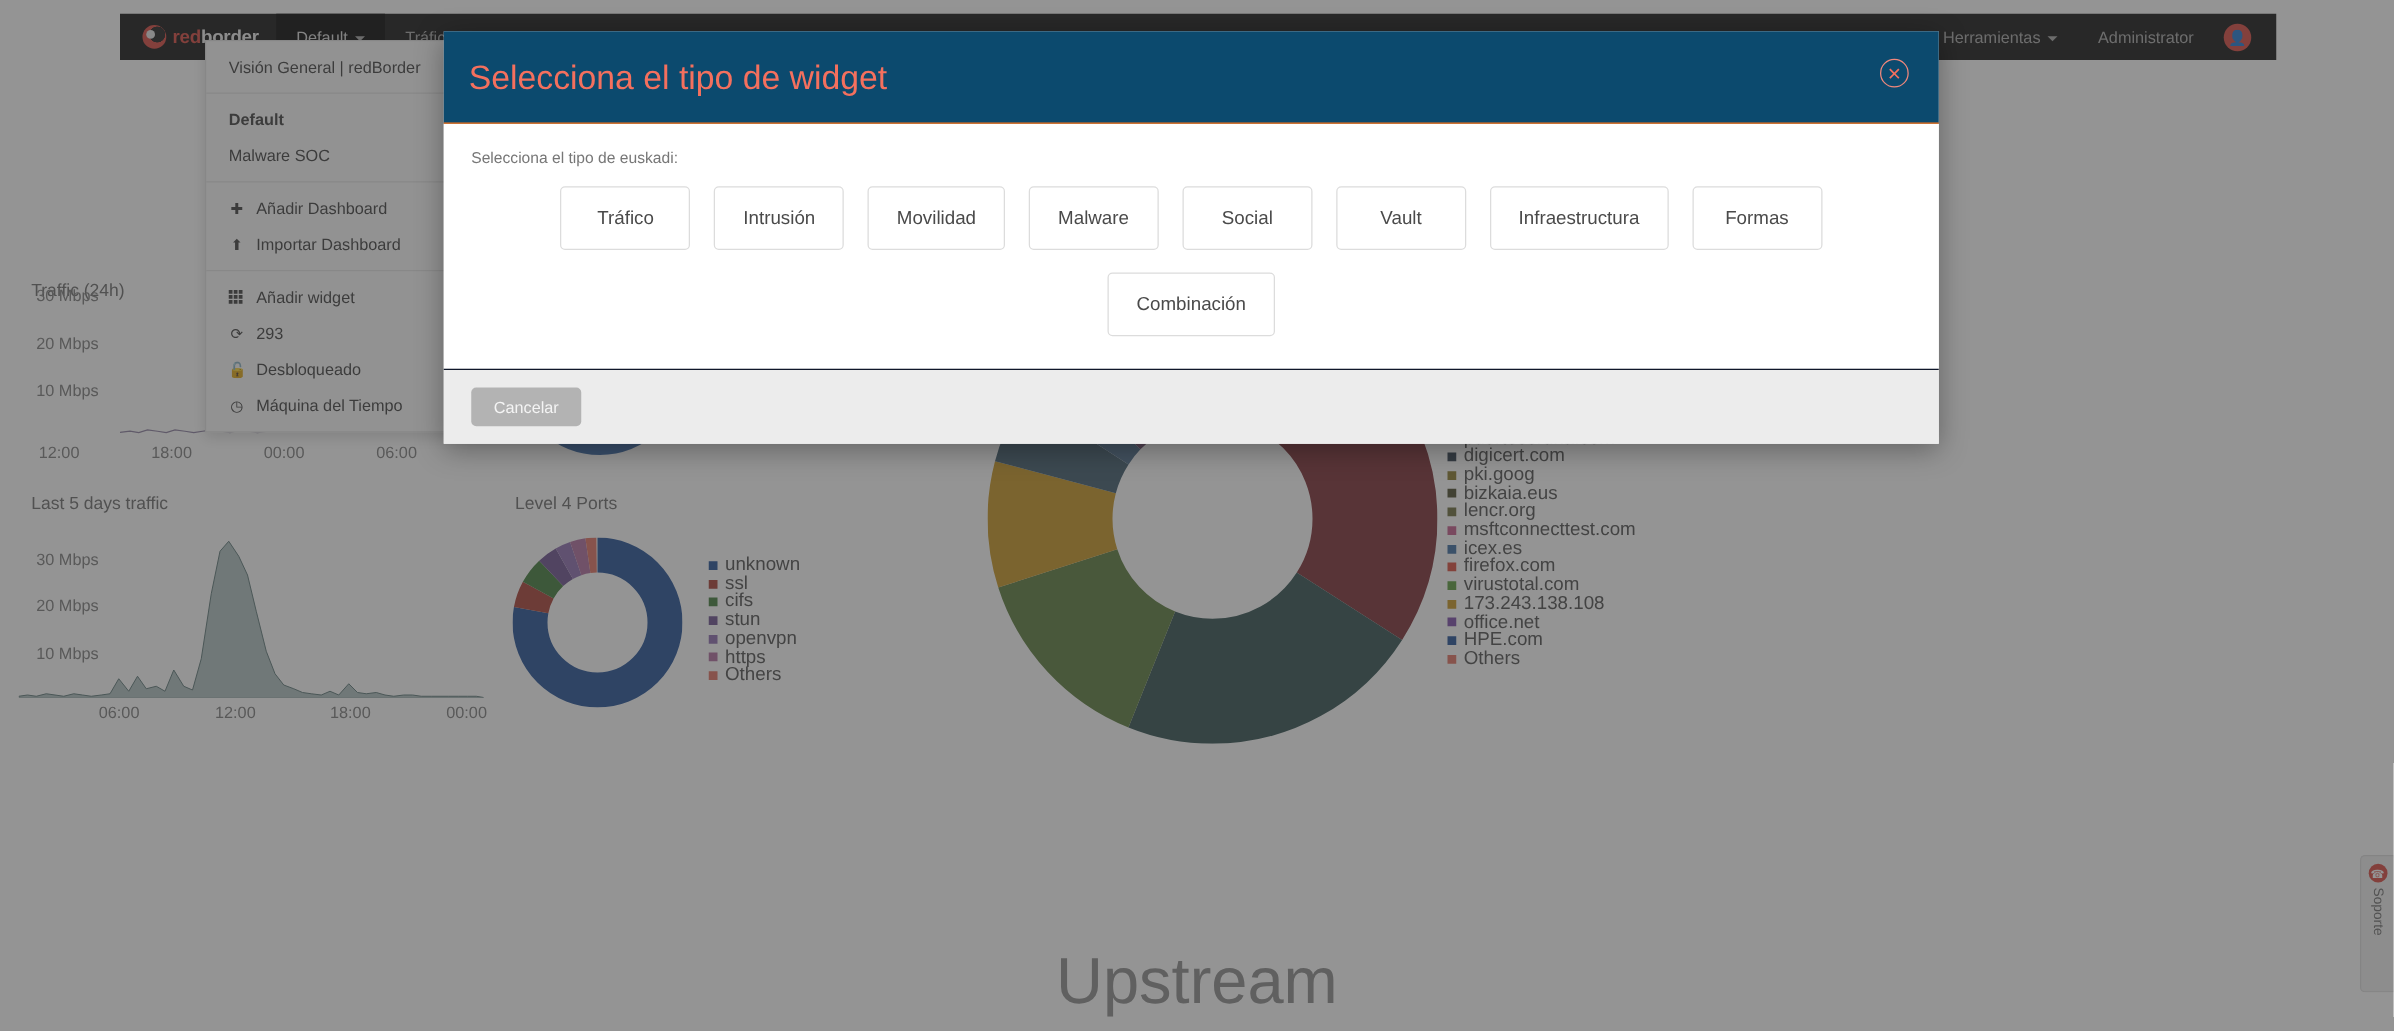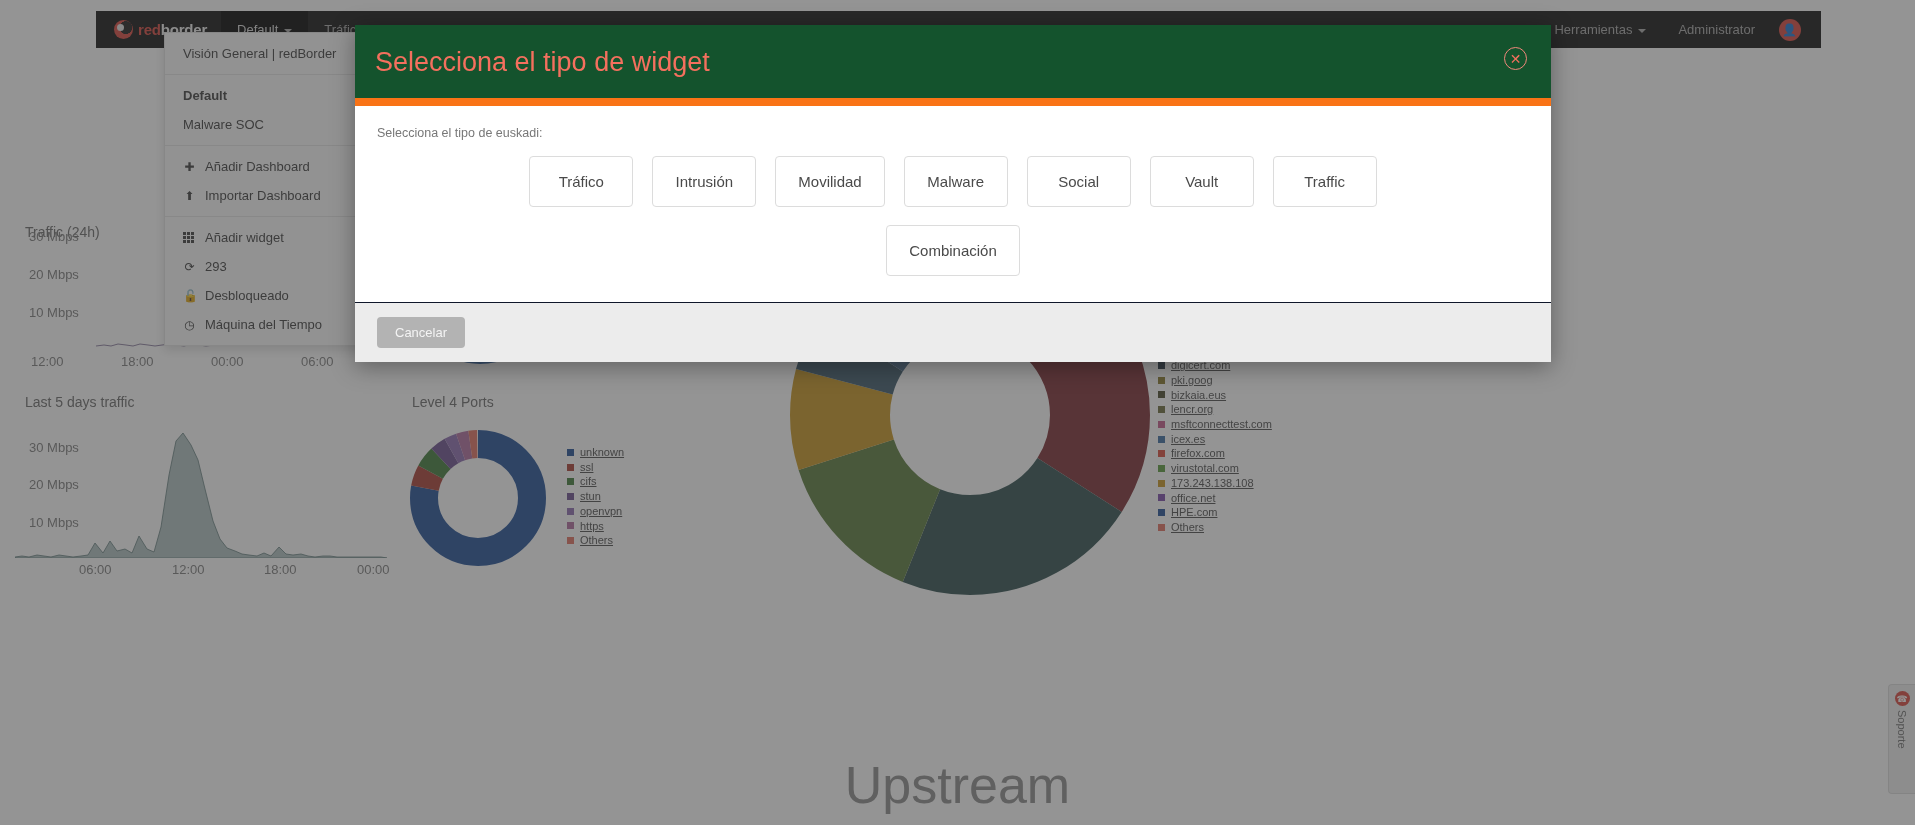--- a/index.html
+++ b/index.html
@@ -55,21 +55,21 @@
   .dd-sep { height:1px; background:#e4e4e4; margin:6px 0; }
   .dd-ico { width:13px; display:inline-block; text-align:center; font-size:12px; color:#3c3c3c; flex:none;}
   .grid-ico { display:inline-grid; grid-template-columns:repeat(3,3px); gap:1px; }
   .grid-ico i { width:3px; height:3px; background:#3c3c3c; display:block; }
 
   
   .chart-title { position:absolute; font-size:14px; color:#6a6a6a; }
   .axis-label { position:absolute; font-size:13px; color:#7d7d7d; }
   svg { display:block; }
 
-  .legend { position:absolute; font-size:11px; color:#4d4d4d;text-decoration:underline; }
+  .legend { position:absolute; font-size:15px; color:#4d4d4d; }
   .legend div { display:flex; align-items:center; gap:6px; line-height:14.7px; white-space:nowrap;}
   .sw { width:7px; height:7px; flex:none; }
 
   .upstream {
     position:absolute; left:0; right:0; top:755px; text-align:center;
     font-size:52px; color:#8c8c8c; font-weight:300;
   }
 
   
   .support {
@@ -82,21 +82,21 @@
     color:#fff;font-size:9px;display:flex;align-items:center;justify-content:center;}
   .support .s-txt{ writing-mode:vertical-rl; font-size:11px; color:#6e6e6e; }
 
   
   .overlay { position:absolute; inset:0; background:rgba(60,60,60,.55); }
   .modal {
     position:absolute; left:355px; top:25px; width:1196px;
     background:#fff; box-shadow:0 5px 22px rgba(0,0,0,.35);
   }
   .modal-head {
-    position:relative; background:#14532d; border-bottom:8px solid #f97316;
+    position:relative; background:#0c4a6e; border-bottom:1px solid #f97316;
     padding:22px 26px 20px 20px;
   }
   .modal-title { font-size:27px; color:#f4705e; font-weight:400; }
   .modal-close {
     position:absolute; right:24px; top:22px; width:23px; height:23px;
     border:1px solid #f1887c; border-radius:50%; color:#f4705e;
     display:flex; align-items:center; justify-content:center; font-size:14px; line-height:1;
     background:transparent;
   }
   .modal-body { padding:20px 22px 26px 22px; background:#fff; }
@@ -380,21 +380,22 @@
     </div>
     <div class="modal-body">
       <div class="body-label">Selecciona el tipo de euskadi:</div>
       <div class="btn-row">
         <button class="type-btn">Tráfico</button>
         <button class="type-btn">Intrusión</button>
         <button class="type-btn">Movilidad</button>
         <button class="type-btn">Malware</button>
         <button class="type-btn">Social</button>
         <button class="type-btn">Vault</button>
-        <button class="type-btn">Traffic</button>
+        <button class="type-btn">Infraestructura</button>
+        <button class="type-btn">Formas</button>
       </div>
       <div class="btn-row second">
         <button class="type-btn">Combinación</button>
       </div>
     </div>
     <div class="modal-foot">
       <button class="cancel-btn">Cancelar</button>
     </div>
   </div>
 

